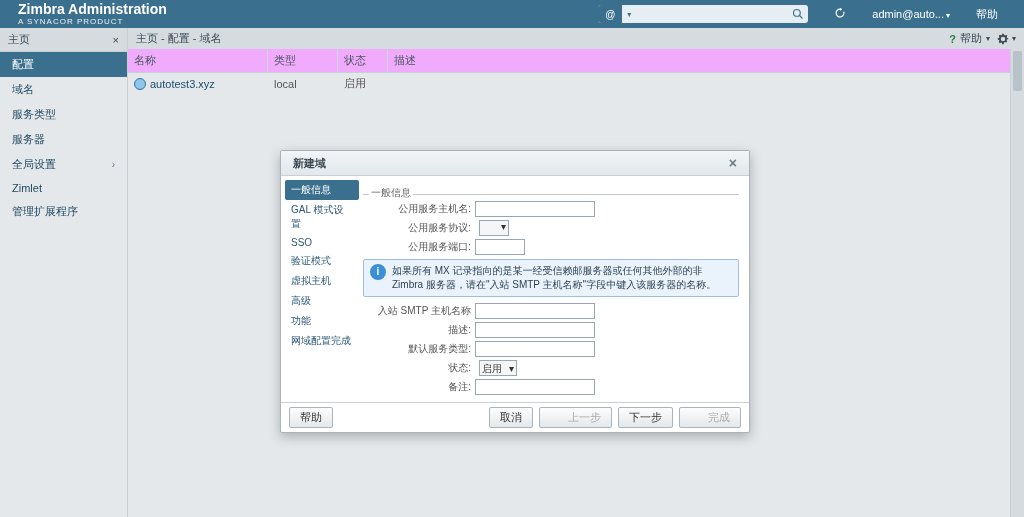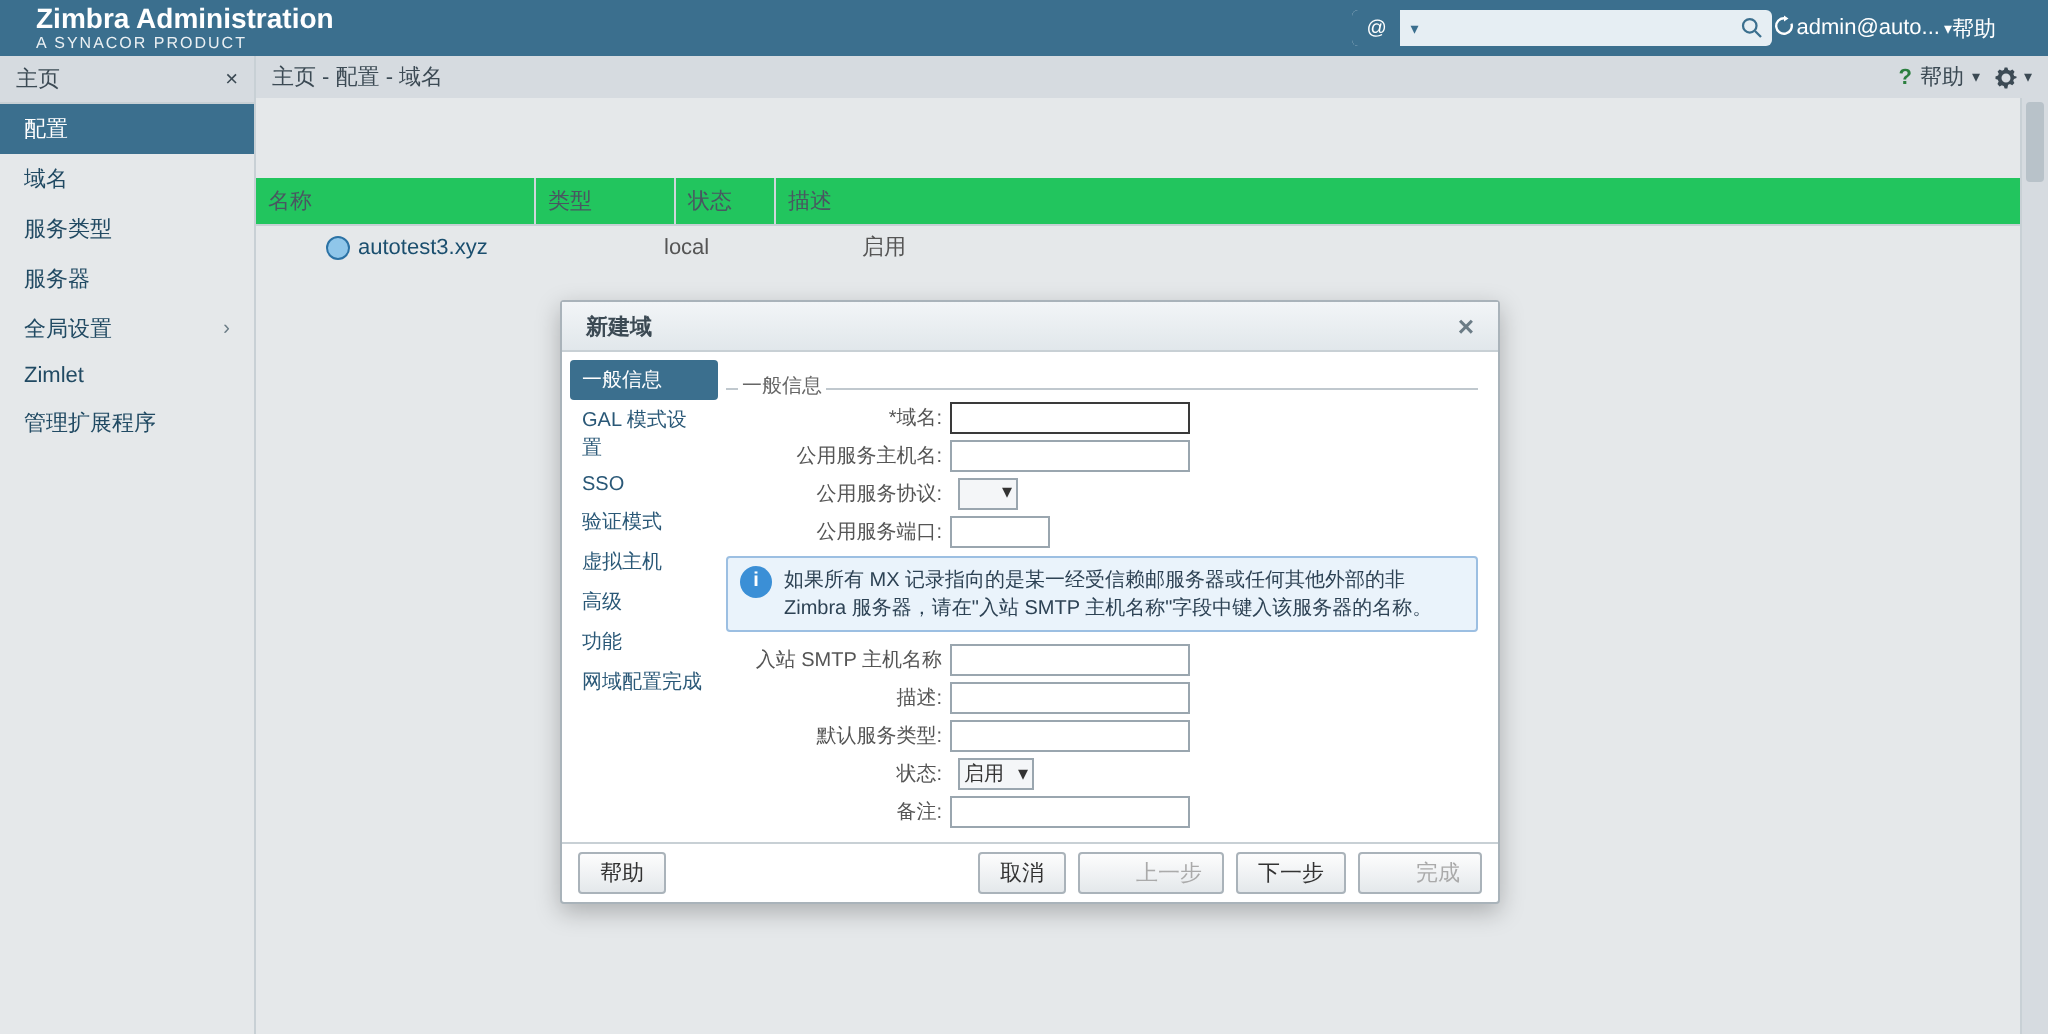--- a/index.html
+++ b/index.html
@@ -7,46 +7,46 @@
   
   .header { background:#3b6f8e; height:28px; display:flex; align-items:center; padding:0 26px 0 18px; color:#fff; }
   .header .brand-title { font-size:14px; font-weight:bold; line-height:1; }
   .header .brand-sub { font-size:8px; letter-spacing:1px; opacity:.9; margin-top:1px; }
   .header .spacer { flex:1; }
   .header .search-pill { background:#e6eef3; border-radius:3px; width:210px; height:18px; display:flex; align-items:center; color:#333; }
   .header .search-cat { background:#3b6f8e; color:#fff; width:24px; height:100%; display:flex; align-items:center; justify-content:center; border-radius:3px 0 0 3px; font-size:10px; }
   .header .search-drop { width:14px; display:flex; align-items:center; justify-content:center; color:#3b6f8e; font-size:8px; }
   .header .search-input { flex:1; border:none; outline:none; background:transparent; height:100%; font-size:11px; padding:0 4px; }
   .header .search-btn { width:20px; display:flex; align-items:center; justify-content:center; color:#3b6f8e; font-size:11px; }
-  .header .refresh, .header .user, .header .help { margin-left:0; font-size:11px; cursor:pointer; }
+  .header .refresh, .header .user, .header .help { margin-left:26px; font-size:11px; cursor:pointer; }
   .header .user .caret { font-size:8px; margin-left:2px; }
   .header .refresh svg { width:12px; height:12px; fill:#fff; }
   
   .body { display:flex; height:calc(517px - 28px); background:#bdc9cb;border-radius:12px; }
   .left-nav { width:128px; background:#e5e8ea; border-right:1px solid #c8d0d5; display:flex; flex-direction:column; }
   .tabhead { background:#d6dbe0; color:#3c4a54; font-size:11px; padding:4px 8px; display:flex; justify-content:space-between; align-items:center; border-bottom:1px solid #c8d0d5; }
   .tabhead .cls { cursor:pointer; font-size:11px; }
   .nav-item { padding:5px 12px; cursor:pointer; color:#214a63; }
   .nav-item.selected { background:#3b6f8e; color:#fff; }
   .nav-item.expandable { display:flex; justify-content:space-between; align-items:center; }
   .nav-item.expandable .chev { font-size:10px; color:#6b7c86; }
   .main { flex:1; display:flex; flex-direction:column; background:#e5e8ea; }
   .breadcrumb-bar { background:#d6dbe0; color:#3c4a54; padding:3px 8px; display:flex; justify-content:space-between; align-items:center; font-size:11px; }
   .breadcrumb-bar .help { display:flex; align-items:center; gap:4px; cursor:pointer; }
   .breadcrumb-bar .gear { width:14px; height:14px; display:inline-flex; align-items:center; justify-content:center; margin-left:6px; cursor:pointer; }
   .breadcrumb-bar .gear svg { width:12px; height:12px; fill:#3c4a54; }
   .table-wrap { flex:1; background:#e5e8ea; position:relative; }
-  .thead { display:flex; background:#22c55e; border-bottom:1px solid #c8d0d5; font-size:11px; color:#495761;margin-top:40px; }
+  .thead { display:flex; background:#f0abfc; border-bottom:1px solid #c8d0d5; font-size:11px; color:#495761; }
   .th { padding:4px 6px; border-right:1px solid #d0d7dc; }
   .th.name { width:140px; }
   .th.type { width:70px; }
   .th.status { width:50px; }
   .th.desc { flex:1; }
   .trow { display:flex; font-size:11px; padding:3px 6px; align-items:center; }
-  .trow .td { display:flex; align-items:center;margin-left:29px; }
+  .trow .td { display:flex; align-items:center; }
   .trow .td.name { width:140px; color:#1a4e6e; }
   .trow .td.type { width:70px; color:#555; }
   .trow .td.status { width:50px; color:#555; }
   .trow .td.desc { flex:1; }
   .trow .globe { width:12px; height:12px; border:1px solid #2b72a5; border-radius:50%; background:#8fc6ea; margin-right:4px; position:relative; }
   .vscroll { position:absolute; right:0; top:0; bottom:0; width:14px; background:#d6dbe0; border-left:1px solid #c8d0d5; }
   .vscroll .thumb { position:absolute; left:2px; right:2px; top:2px; height:40px; background:#b8c2c9; border-radius:2px; }
   
   .dialog { position:absolute; left:280px; top:150px; width:470px; background:#fff; border:1px solid #a9b3ba; border-radius:2px; box-shadow:0 4px 12px rgba(0,0,0,.25); font-size:11px; color:#4a4a4a; }
   .dlg-title { background:linear-gradient(#f2f5f7,#e1e7eb); padding:4px 12px; font-weight:bold; color:#3c4a54; border-bottom:1px solid #c8d0d5; display:flex; justify-content:space-between; align-items:center; }
@@ -173,24 +173,20 @@
       <div class="dlg-nav-item">验证模式</div>
       <div class="dlg-nav-item">虚拟主机</div>
       <div class="dlg-nav-item">高级</div>
       <div class="dlg-nav-item">功能</div>
       <div class="dlg-nav-item">网域配置完成</div>
     </div>
     <div class="dlg-form">
       <span class="fieldset-label">一般信息</span>
       <div class="fieldset-line"></div>
       <div class="frow">
-        <div class="flabel">*<span>域名:</span></div>
-        <input class="finput freq" style="">
-      </div>
-      <div class="frow">
         <div class="flabel">公用服务主机名:</div>
         <input class="finput" style="">
       </div>
       <div class="frow">
         <div class="flabel">公用服务协议:</div>
         <div class="fsel"></div>
       </div>
       <div class="frow">
         <div class="flabel">公用服务端口:</div>
         <input class="finput" style="width: 50px;">

